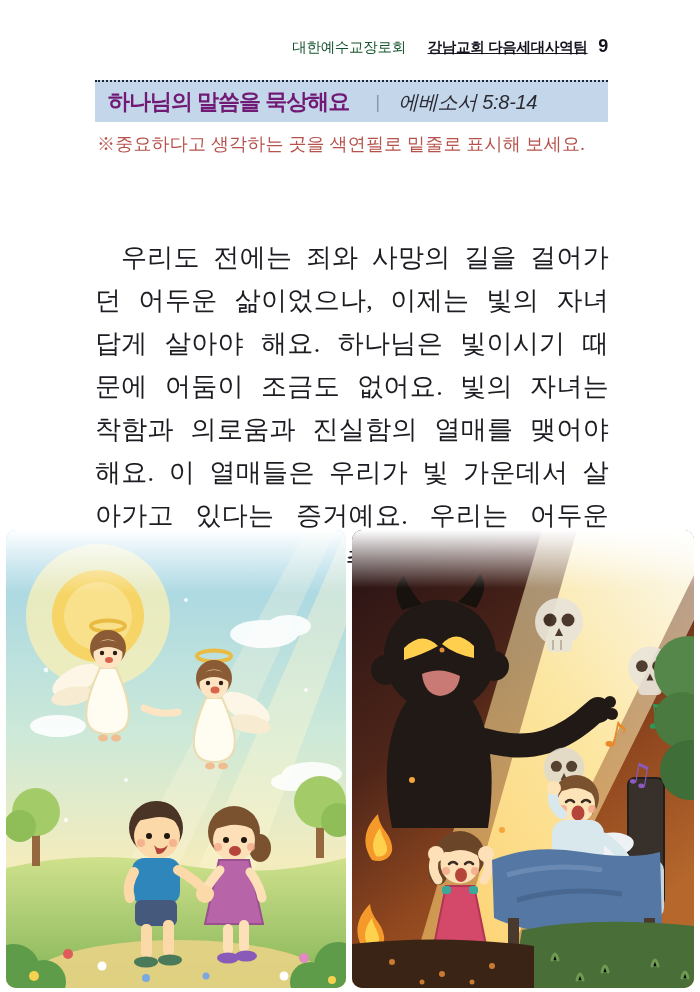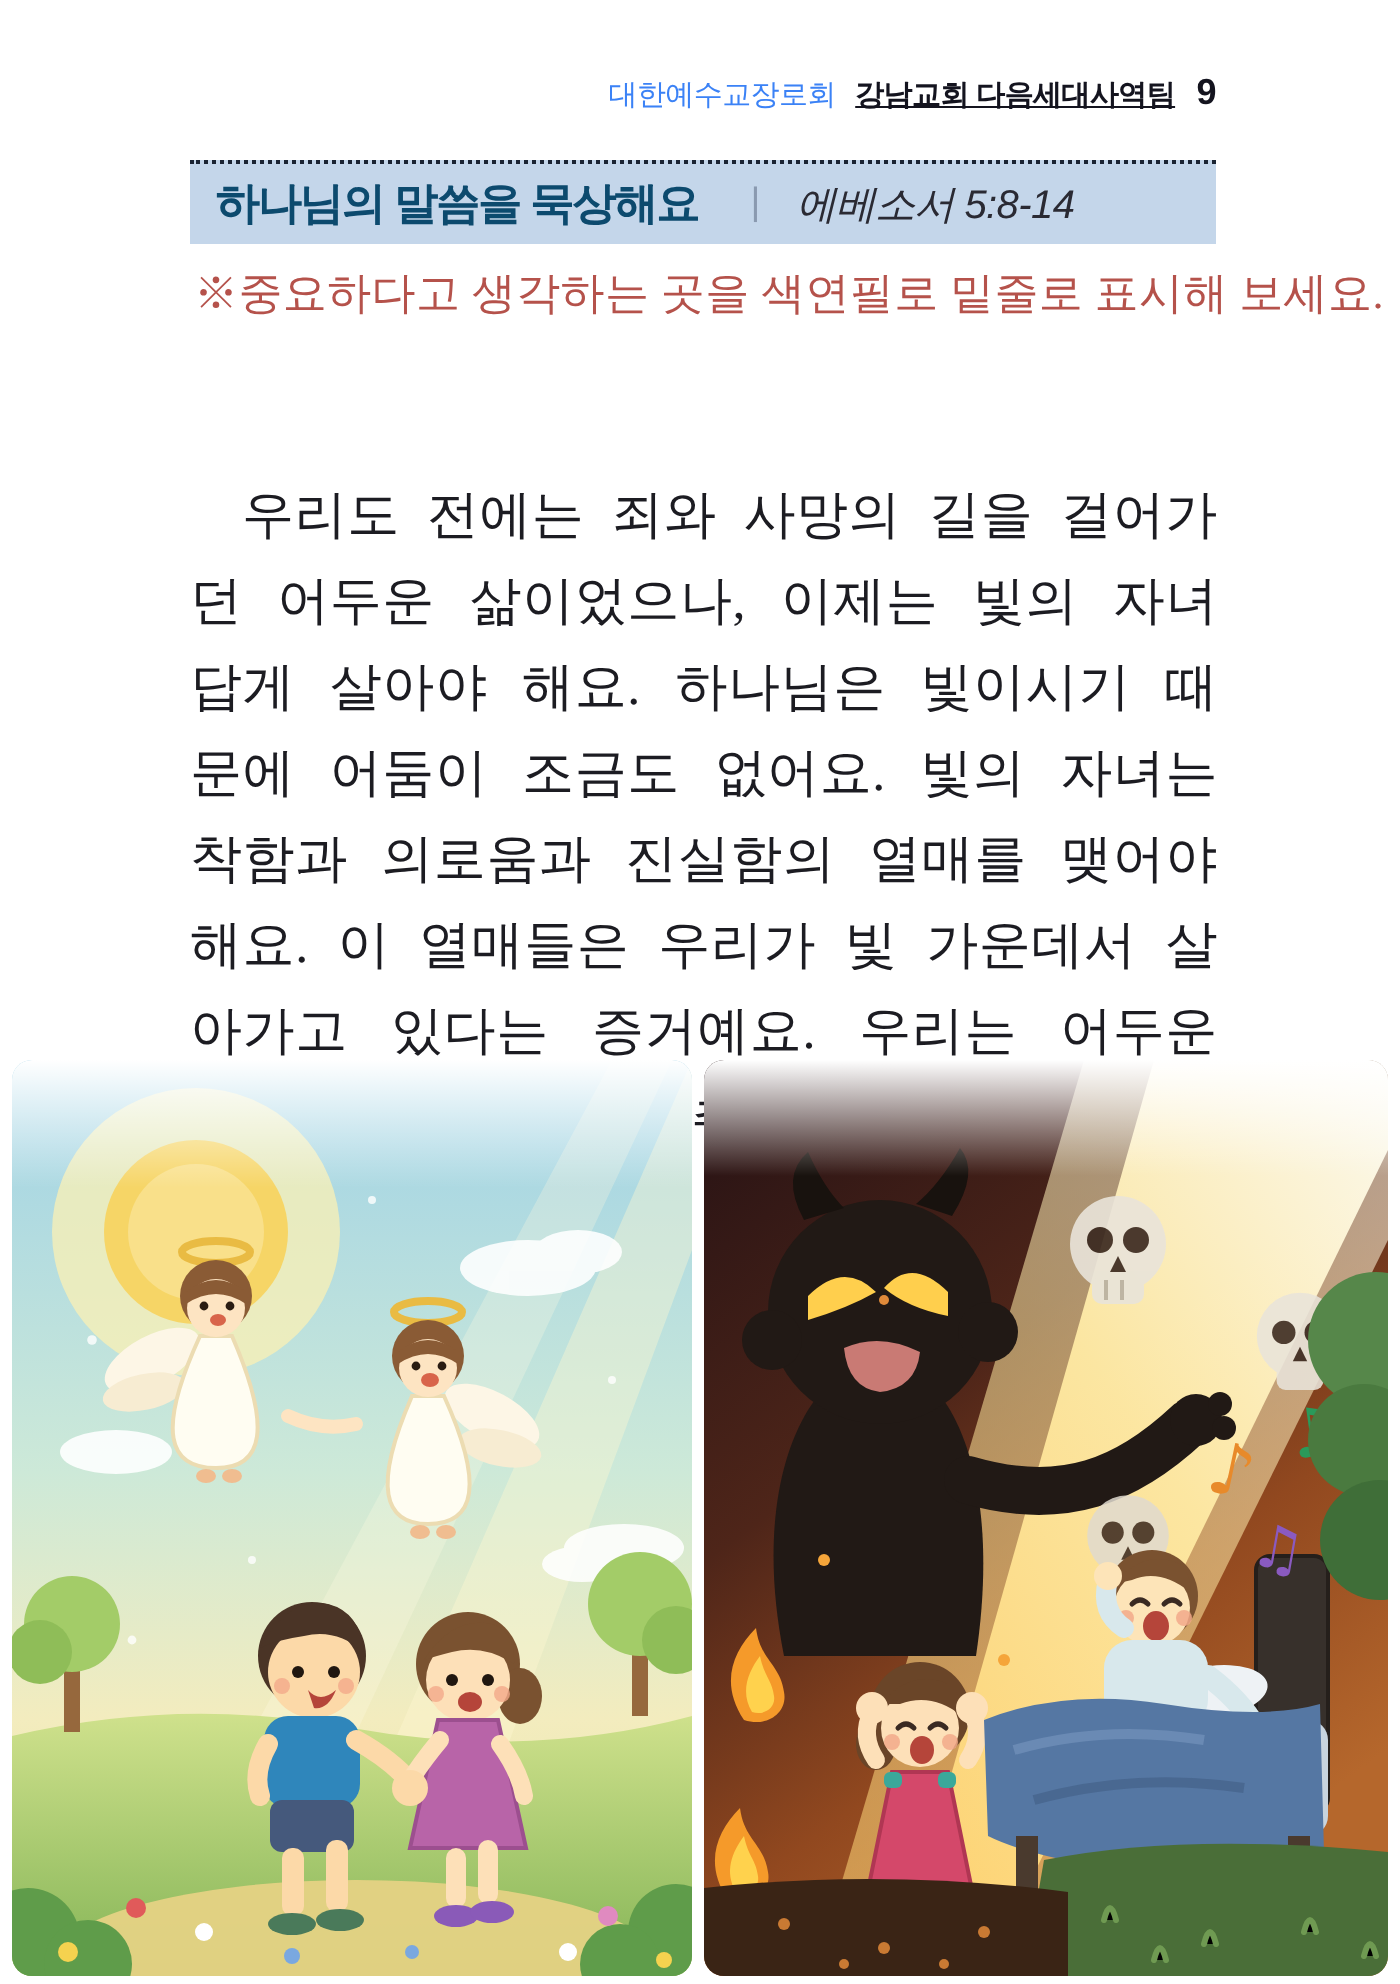--- a/index.html
+++ b/index.html
@@ -4,36 +4,36 @@
 <style>
   html,body { margin:0; padding:0; background:#ffffff; }
   .page {
     position:relative; width:700px; height:992px; background:#ffffff;
     font-family:"Liberation Sans", sans-serif; overflow:hidden;
   }
   .header {
     position:absolute; top:36px; right:92px; white-space:nowrap;
     font-size:14.5px; color:#3a3a44; letter-spacing:-0.3px;
   }
-  .header .org { font-weight:400; color:#3b82f6; margin-right:6px; }
+  .header .org { font-weight:400; color:#14532d; margin-right:18px; }
   .header .team { font-weight:700; color:#14141f;text-decoration:underline; }
   .header .pagenum { font-weight:700; font-size:18px; color:#14141f; margin-left:7px; }
 
   .banner {
     position:absolute; left:95px; top:80px; width:513px; height:42px;
     background:#c4d6ea; border-top:2px dotted #1b2433;
     display:flex; align-items:center; box-sizing:border-box; padding-left:13px;
   }
-  .banner-title { font-weight:800; font-size:22px; color:#0c4a6e; letter-spacing:-1px; }
+  .banner-title { font-weight:800; font-size:22px; color:#701a75; letter-spacing:-1px; }
   .banner-divider { color:#8a9ab0; margin:0 18px 0 26px; font-size:19px; font-weight:400; }
   .banner-scripture { font-size:20px; color:#2a2a33; letter-spacing:-0.3px;font-style:italic; }
 
   .note {
     position:absolute; left:97px; top:132px; width:513px;
-    font-family:"Liberation Serif", serif; font-size:22px; color:#b5524b;
+    font-family:"Liberation Serif", serif; font-size:18px; color:#b5524b;
     letter-spacing:0.2px; white-space:nowrap;
   }
 
   .heading {
     position:absolute; left:95px; top:180px;
     font-size:28px; font-weight:800; color:#0c0c12; letter-spacing:-1px;
   }
 
   .paragraph {
     position:absolute; left:95px; top:236px; width:514px;

